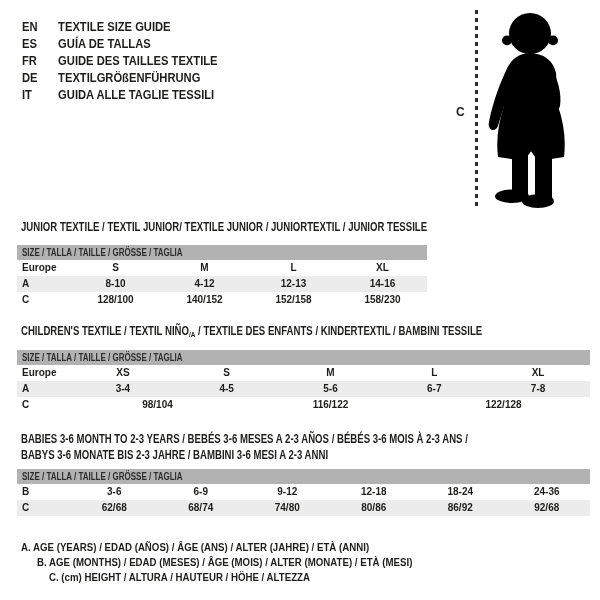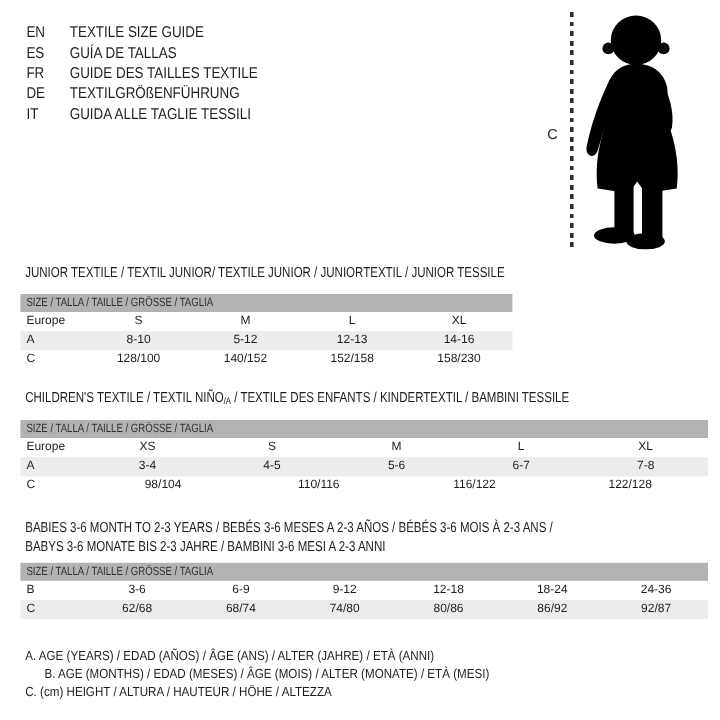--- a/index.html
+++ b/index.html
@@ -4,21 +4,21 @@
 <style>
   :root{
     --hdr-bg:#b2b2b2;
     --row-shade:#ececec;
     --ink:#1d1d1b;
     --dash:#2f2f2f;
   }
   html,body{margin:0;padding:0;background:#fff;}
   #canvas{
     position:relative;width:600px;height:600px;background:#fff;overflow:hidden;
-    font-family:"Liberation Sans", sans-serif;font-weight:400;color:var(--ink);
+    font-family:"Liberation Sans", sans-serif;font-weight:700;color:var(--ink);
     -webkit-font-smoothing:antialiased;
   }
   .cond{display:inline-block;transform:scaleX(0.86);transform-origin:0 50%;white-space:nowrap;}
   .cond-t{display:inline-block;transform:scaleX(0.80);transform-origin:0 50%;white-space:nowrap;}
 
   
   .langs{position:absolute;left:22px;top:18px;}
   .lang-row{display:flex;height:17px;line-height:17px;font-size:13px;}
   .lang-code{width:42px;}
   
@@ -43,21 +43,21 @@
   .t2{top:350px;width:573px;}
   .t3{top:469px;width:573px;}
   .bar{height:15px;line-height:15px;background:var(--hdr-bg);padding-left:5px;font-size:10px;color:#2e2e2e;}
   .row{display:flex;height:16px;line-height:16px;font-size:10px;}
   .row.shaded{background:var(--row-shade);}
   .c0{width:54px;padding-left:5px;box-sizing:border-box;text-align:left;}
   .c{flex:1;text-align:center;}
 
   
   .fnote{position:absolute;left:21px;font-size:11px;line-height:13px;white-space:nowrap;text-align:right;}
-  .fa{top:541px;} .fb{top:556px;padding-left:16px;} .fc{top:571px;}
+  .fa{top:541px;} .fb{top:556px;padding-left:16px;} .fc{top:571px;margin-left:28px;}
   .fnote .cond{transform:scaleX(0.88);}
 </style>
 </head>
 <body>
 
 <div id="canvas">
 
   <div class="langs">
     <div class="lang-row">
       <span class="lang-line">
@@ -116,21 +116,21 @@
     <div class="row">
       <div class="c0">Europe</div>
       <div class="c">S</div>
       <div class="c">M</div>
       <div class="c">L</div>
       <div class="c">XL</div>
     </div>
     <div class="row shaded">
       <div class="c0">A</div>
       <div class="c">8-10</div>
-      <div class="c">5-12</div>
+      <div class="c">4-12</div>
       <div class="c">12-13</div>
       <div class="c">14-16</div>
     </div>
     <div class="row">
       <div class="c0">C</div>
       <div class="c">128/100</div>
       <div class="c">140/152</div>
       <div class="c">152/158</div>
       <div class="c">158/230</div>
     </div>
@@ -155,21 +155,20 @@
       <div class="c0">A</div>
       <div class="c">3-4</div>
       <div class="c">4-5</div>
       <div class="c">5-6</div>
       <div class="c">6-7</div>
       <div class="c">7-8</div>
     </div>
     <div class="row">
       <div class="c0">C</div>
       <div class="c">98/104</div>
-      <div class="c">110/116</div>
       <div class="c">116/122</div>
       <div class="c">122/128</div>
     </div>
   </div>
 
   <div class="sec-title" style="top:432px">
     <span class="cond-t">BABIES 3-6 MONTH TO 2-3 YEARS / BEBÉS 3-6 MESES A 2-3 AÑOS / BÉBÉS 3-6 MOIS À 2-3 ANS /</span>
   </div>
   <div class="sec-title" style="top:448px">
     <span class="cond-t">BABYS 3-6 MONATE BIS 2-3 JAHRE / BAMBINI 3-6 MESI A 2-3 ANNI</span>
@@ -187,21 +186,21 @@
       <div class="c">18-24</div>
       <div class="c">24-36</div>
     </div>
     <div class="row shaded">
       <div class="c0">C</div>
       <div class="c">62/68</div>
       <div class="c">68/74</div>
       <div class="c">74/80</div>
       <div class="c">80/86</div>
       <div class="c">86/92</div>
-      <div class="c">92/87</div>
+      <div class="c">92/68</div>
     </div>
   </div>
 
   <div class="fnote fa">
     <span class="cond">A. AGE (YEARS) / EDAD (AÑOS) / ÂGE (ANS) / ALTER (JAHRE) / ETÀ (ANNI)</span>
   </div>
   <div class="fnote fb">
     <span class="cond">B. AGE (MONTHS) / EDAD (MESES) / ÂGE (MOIS) / ALTER (MONATE) / ETÀ (MESI)</span>
   </div>
   <div class="fnote fc">

